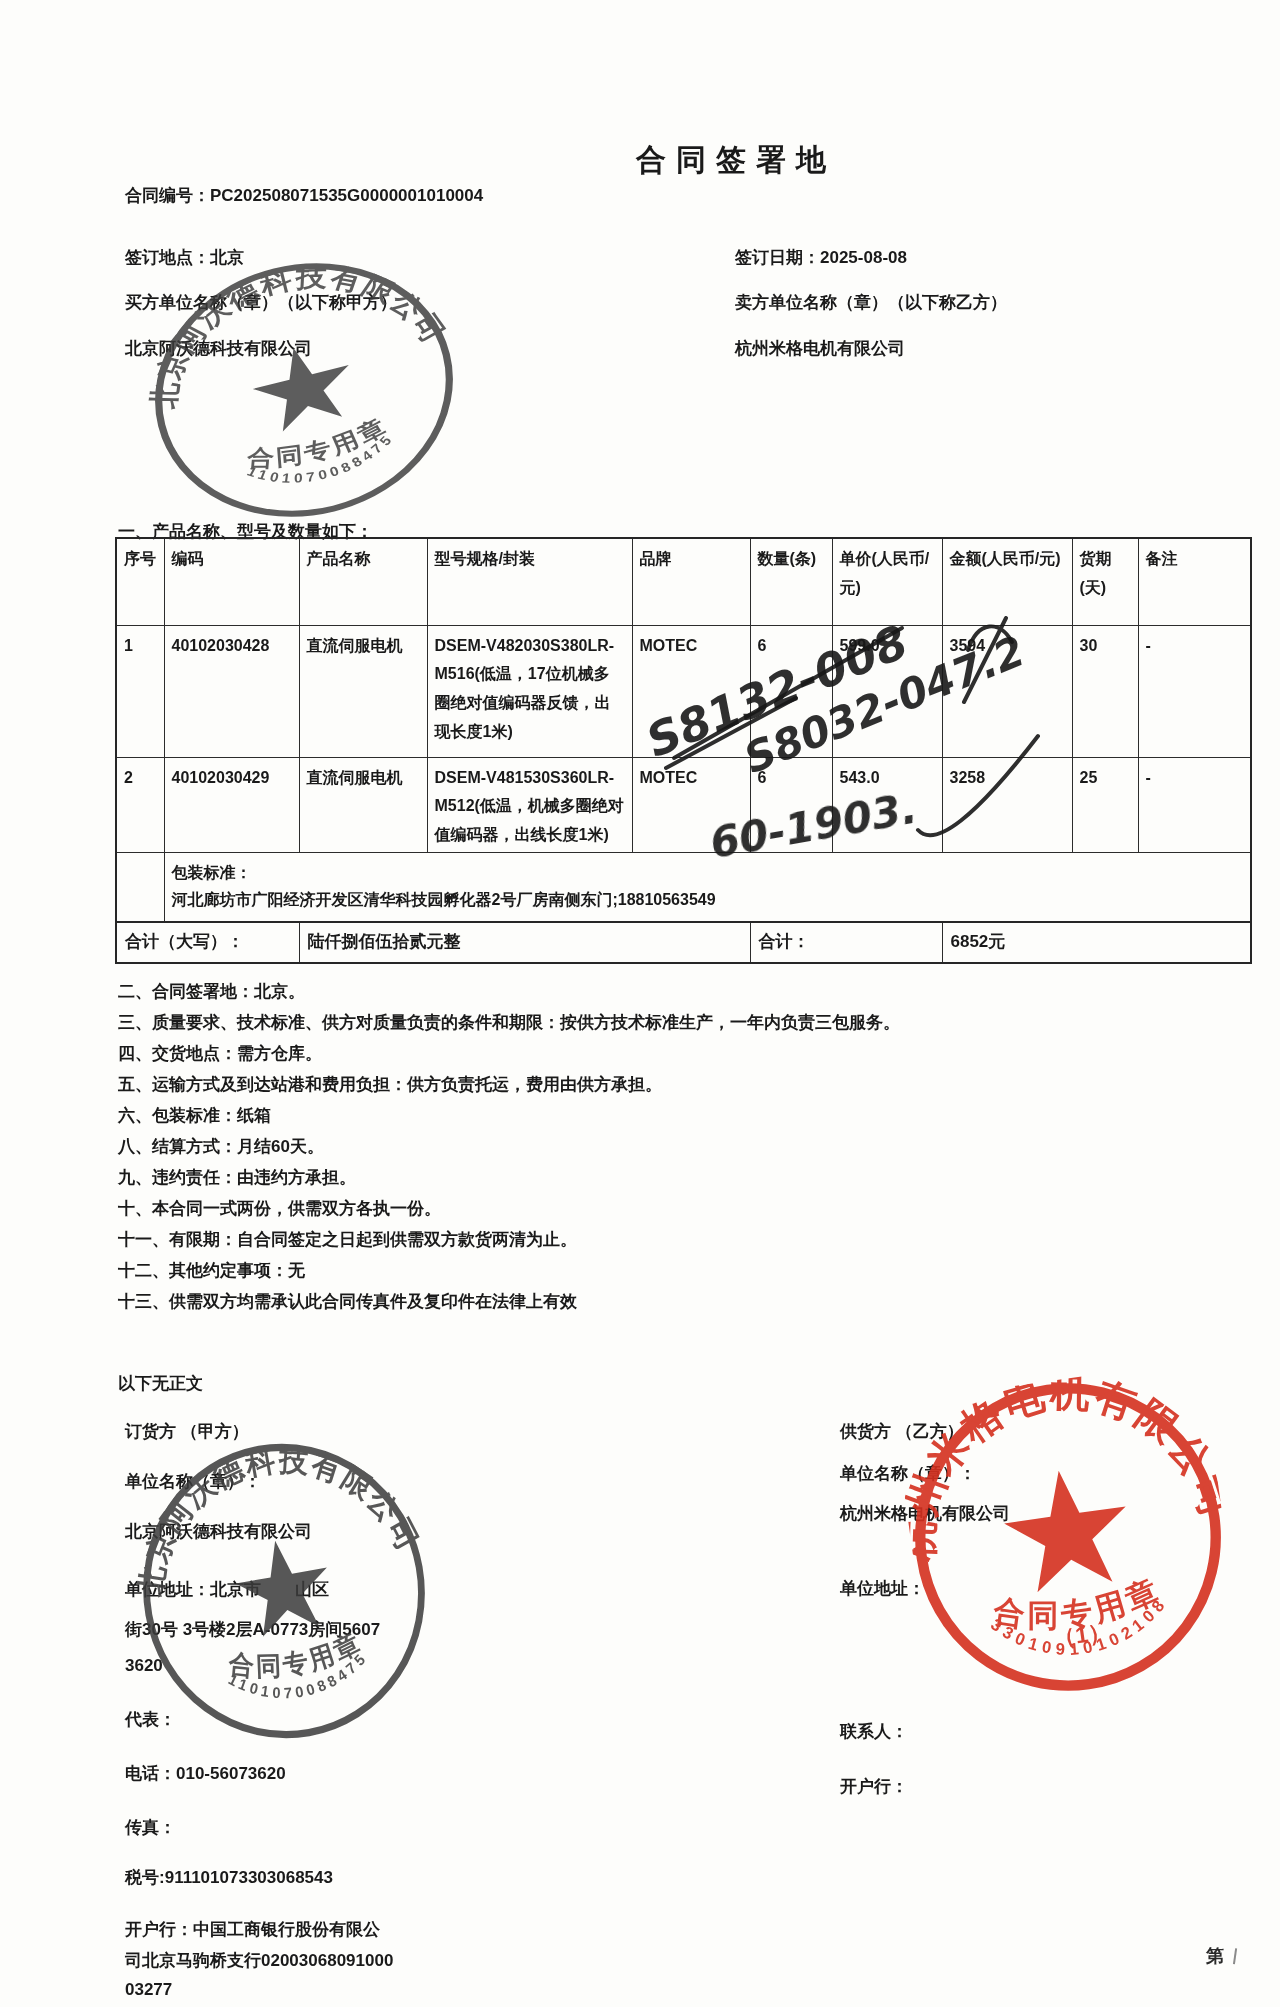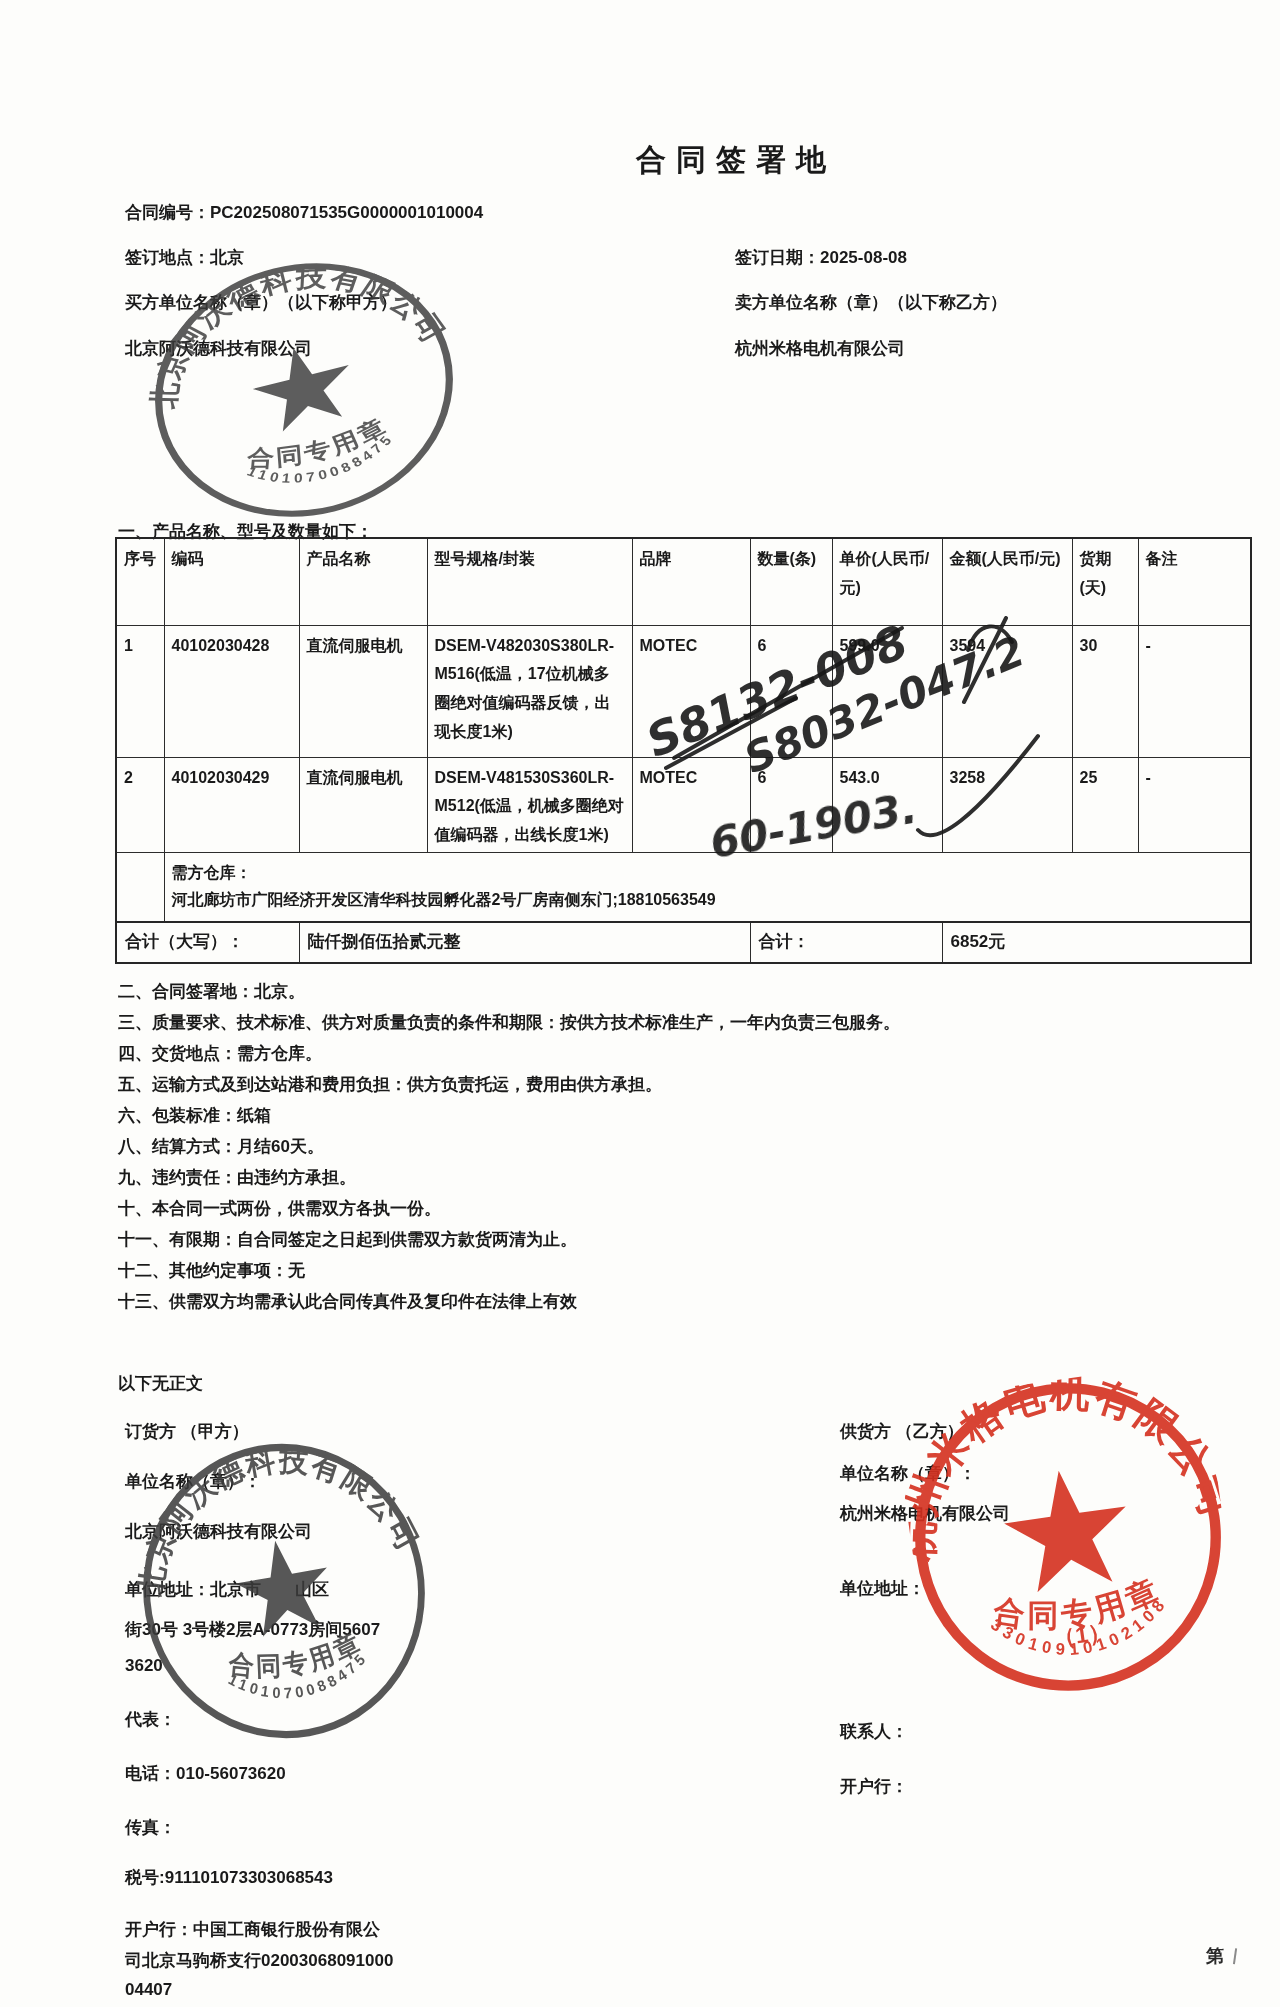--- a/index.html
+++ b/index.html
@@ -29,21 +29,21 @@
   .hand{position:absolute;pointer-events:none;}
   .footer-mark{font-size:18px;font-weight:bold;color:#2a2a2a;}
 </style>
 </head>
 <body>
 
 <div id="page">
 
   <div class="abs doc-title" style="left:636px;top:140px;">合同签署地</div>
 
-  <div class="abs hline" style="left:125px;top:201px;">
+  <div class="abs hline" style="left:125px;top:184px;">
     <span>合同编号：</span><span class="val">PC202508071535G0000001010004</span>
   </div>
   <div class="abs hline" style="left:125px;top:246px;">
     <span>签订地点：</span><span class="val">北京</span>
   </div>
   <div class="abs hline" style="left:735px;top:246px;">
     <span>签订日期：</span><span class="val">2025-08-08</span>
   </div>
   <div class="abs hline" style="left:125px;top:291px;">买方单位名称（章）（以下称甲方）</div>
   <div class="abs hline" style="left:735px;top:291px;">卖方单位名称（章）（以下称乙方）</div>
@@ -98,21 +98,21 @@
       <td>MOTEC</td>
       <td>6</td>
       <td>543.0</td>
       <td>3258</td>
       <td>25</td>
       <td>-</td>
     </tr>
     <tr class="addr-row" style="height:70px;">
       <td></td>
       <td colspan="9">
-        <div>需方仓库：</div>
+        <div>包装标准：</div>
         <div>河北廊坊市广阳经济开发区清华科技园孵化器2号厂房南侧东门;18810563549</div>
       </td>
     </tr>
     <tr class="total-row" style="height:32px;">
       <td colspan="2">合计（大写）：</td>
       <td colspan="3">陆仟捌佰伍拾贰元整</td>
       <td colspan="2">合计：</td>
       <td colspan="3">6852元</td>
     </tr>
   </tbody>
@@ -165,21 +165,21 @@
       <span>电话：</span><span>010-56073620</span>
     </div>
     <div class="row" style="top:396px;">传真：</div>
     <div class="row" style="top:446px;">
       <span>税号:</span><span>911101073303068543</span>
     </div>
     <div class="row" style="top:498px;">
       <span>开户行：</span><span>中国工商银行股份有限公</span>
     </div>
     <div class="row" style="top:529px;">司北京马驹桥支行02003068091000</div>
-    <div class="row" style="top:560px;">04407</div>
+    <div class="row" style="top:560px;">03277</div>
   </div>
 
   <div class="abs party" style="left:840px;top:1420px;width:420px;height:420px;">
     <div class="row bold" style="top:0px;">供货方 （乙方）</div>
     <div class="row" style="top:42px;">单位名称（章）：</div>
     <div class="row bold" style="top:82px;">杭州米格电机有限公司</div>
     <div class="row" style="top:157px;">单位地址：</div>
     <div class="row" style="top:300px;">联系人：</div>
     <div class="row" style="top:355px;">开户行：</div>
   </div>

